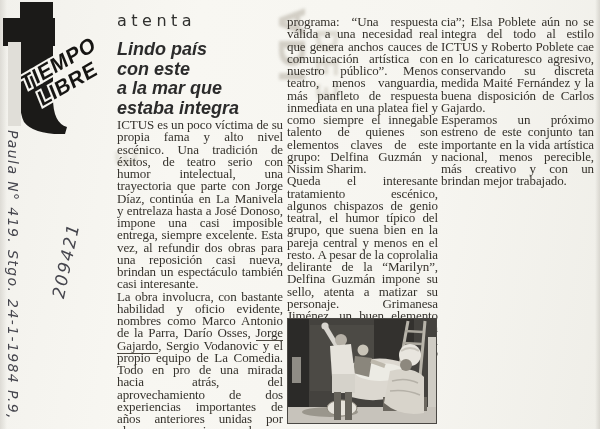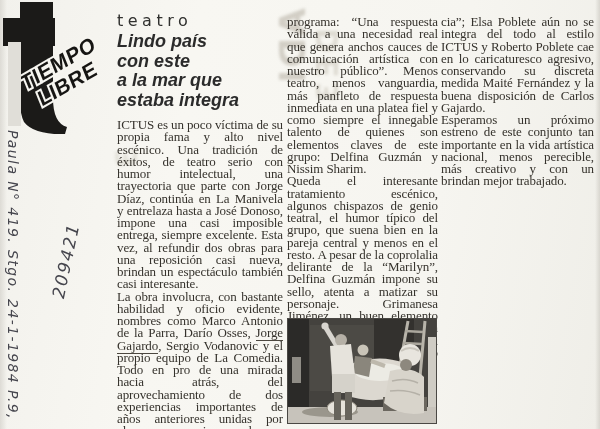--- a/index.html
+++ b/index.html
@@ -25,21 +25,21 @@
 
   
   .hw{position:absolute;font-family:"DejaVu Sans",sans-serif;font-style:italic;color:#45454d;
       transform-origin:0 0;white-space:nowrap;}
   #hw-margin{left:21px;top:130px;font-size:14px;letter-spacing:1.4px;transform:rotate(90deg);}
   #hw-number{left:48px;top:296px;font-size:17px;letter-spacing:2px;transform:rotate(-78deg);}
 
   
   .sec{position:absolute;left:117px;top:11px;font-family:"DejaVu Sans",sans-serif;
        font-size:16px;letter-spacing:4.5px;color:#30302e;}
-  .headline{position:absolute;left:117px;top:32px;font-family:"Liberation Sans",sans-serif;
+  .headline{position:absolute;left:117px;top:40px;font-family:"Liberation Sans",sans-serif;
             font-weight:700;font-style:italic;font-size:18px;line-height:19.5px;color:#2b2b2b;}
   .col{position:absolute;font-size:13px;line-height:12.25px;text-align:justify;color:#35322c;
        letter-spacing:-0.1px;}
   .col p{margin:0;}
   #col1{left:117px;top:119px;width:166px;height:310px;overflow:hidden;}
   #col2{left:287px;top:16px;width:151px;}
   #col3{left:441px;top:16px;width:153px;}
   .pen-underline{border-bottom:1.6px solid #4c473f;margin-top:6px;}
 
   
@@ -66,21 +66,21 @@
       <g transform="rotate(-30 62 72) skewX(-8)" font-family="Liberation Sans, sans-serif" font-weight="800" font-size="21" fill="#161513" stroke="#f6f5f0" stroke-width="4" paint-order="stroke" letter-spacing="0.5">
         <text x="30" y="70">TIEMPO</text>
         <text x="40" y="92">LIBRE</text>
       </g>
     </svg>
   </div>
 
   <div class="hw" id="hw-margin">Paula N° 419. Stgo. 24-1-1984 P.9,</div>
   <div class="hw" id="hw-number">209421</div>
 
-  <div class="sec">teatro</div>
+  <div class="sec">atenta</div>
 
   <div class="headline">
     <div>Lindo país</div>
     <div>con este</div>
     <div>a la mar que</div>
     <div>estaba integra</div>
   </div>
 
   <div class="col" id="col1">
     <p>ICTUS es un poco víctima de su propia fama y alto nivel escénico. Una tradición de éxitos, de teatro serio con humor intelectual, una trayectoria que parte con Jorge Díaz, continúa en La Manivela y entrelaza hasta a José Donoso, impone una casi imposible entrega, siempre excelente. Esta vez, al refundir dos obras para una reposición casi nueva, brindan un espectáculo también casi interesante.</p>

